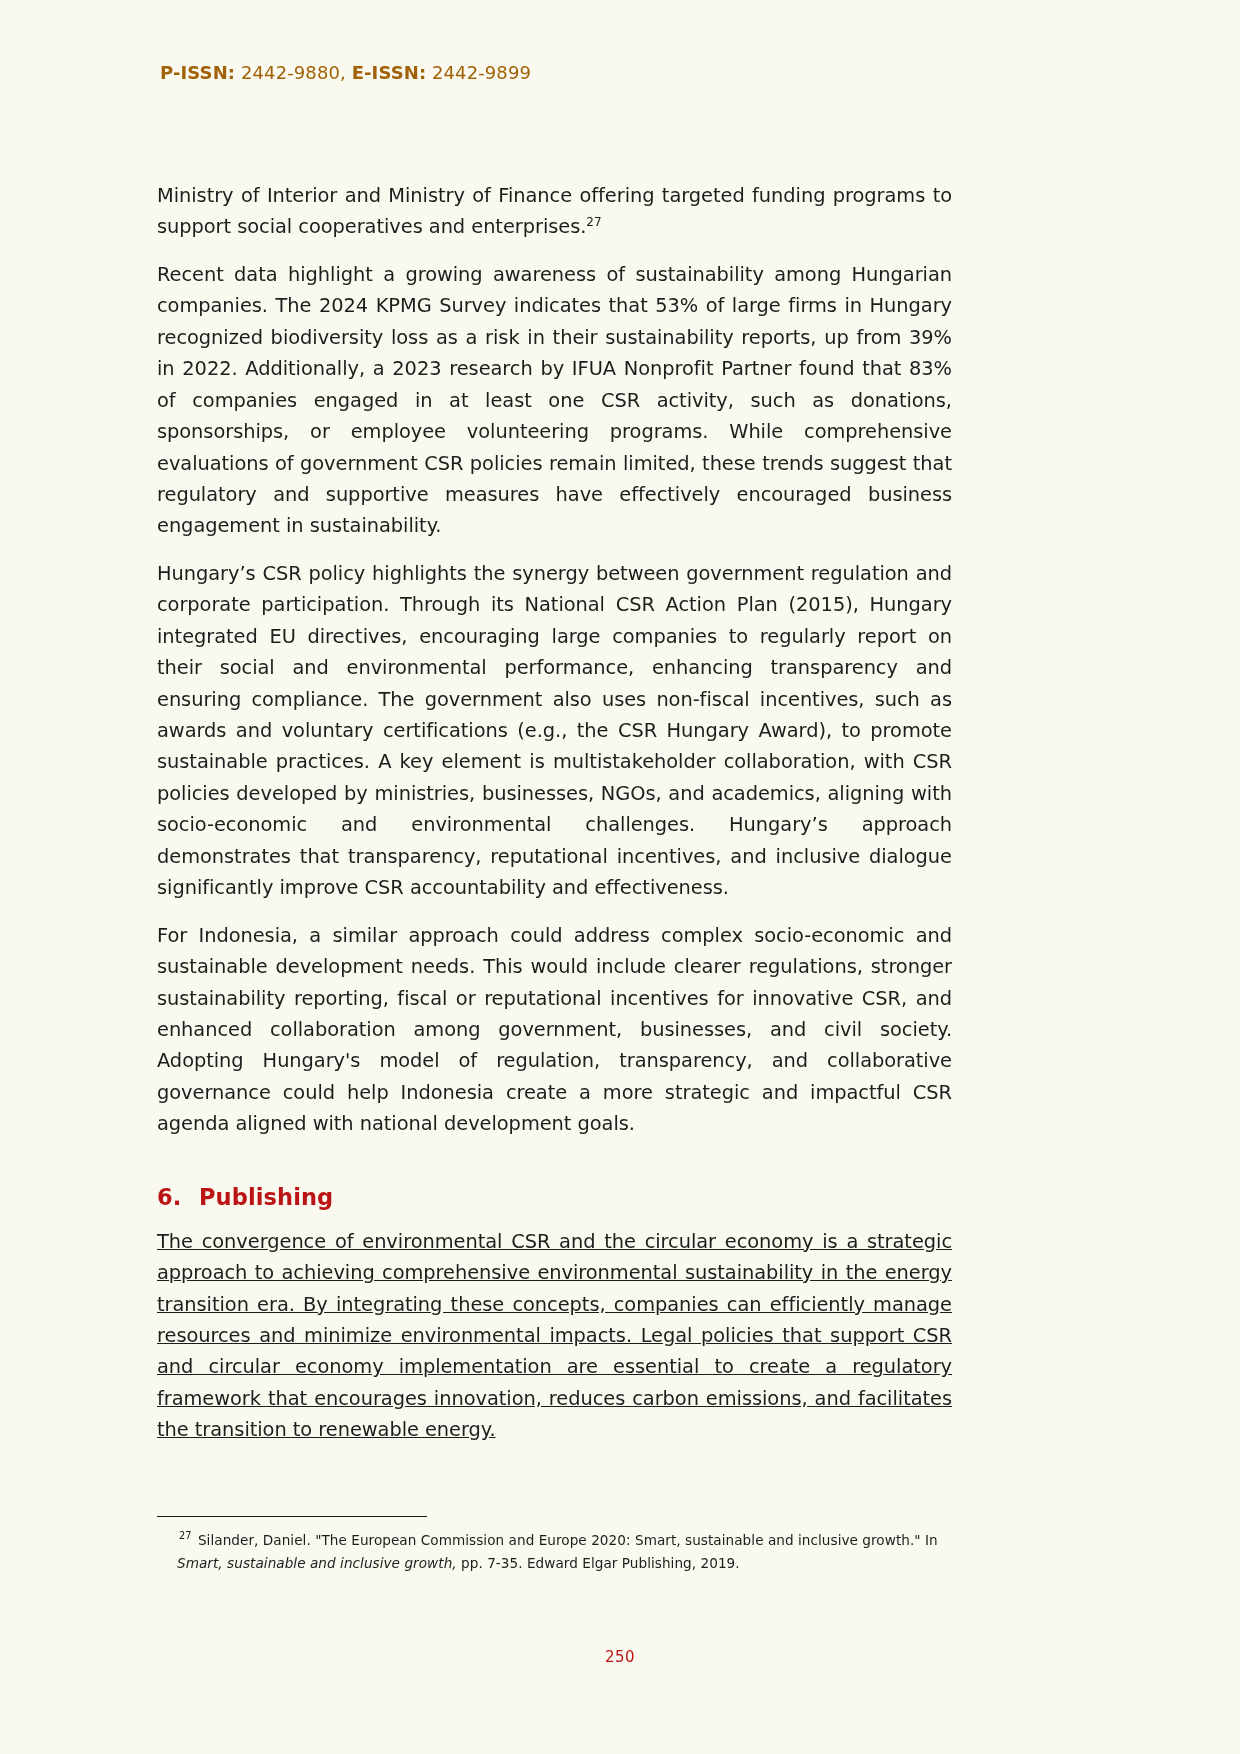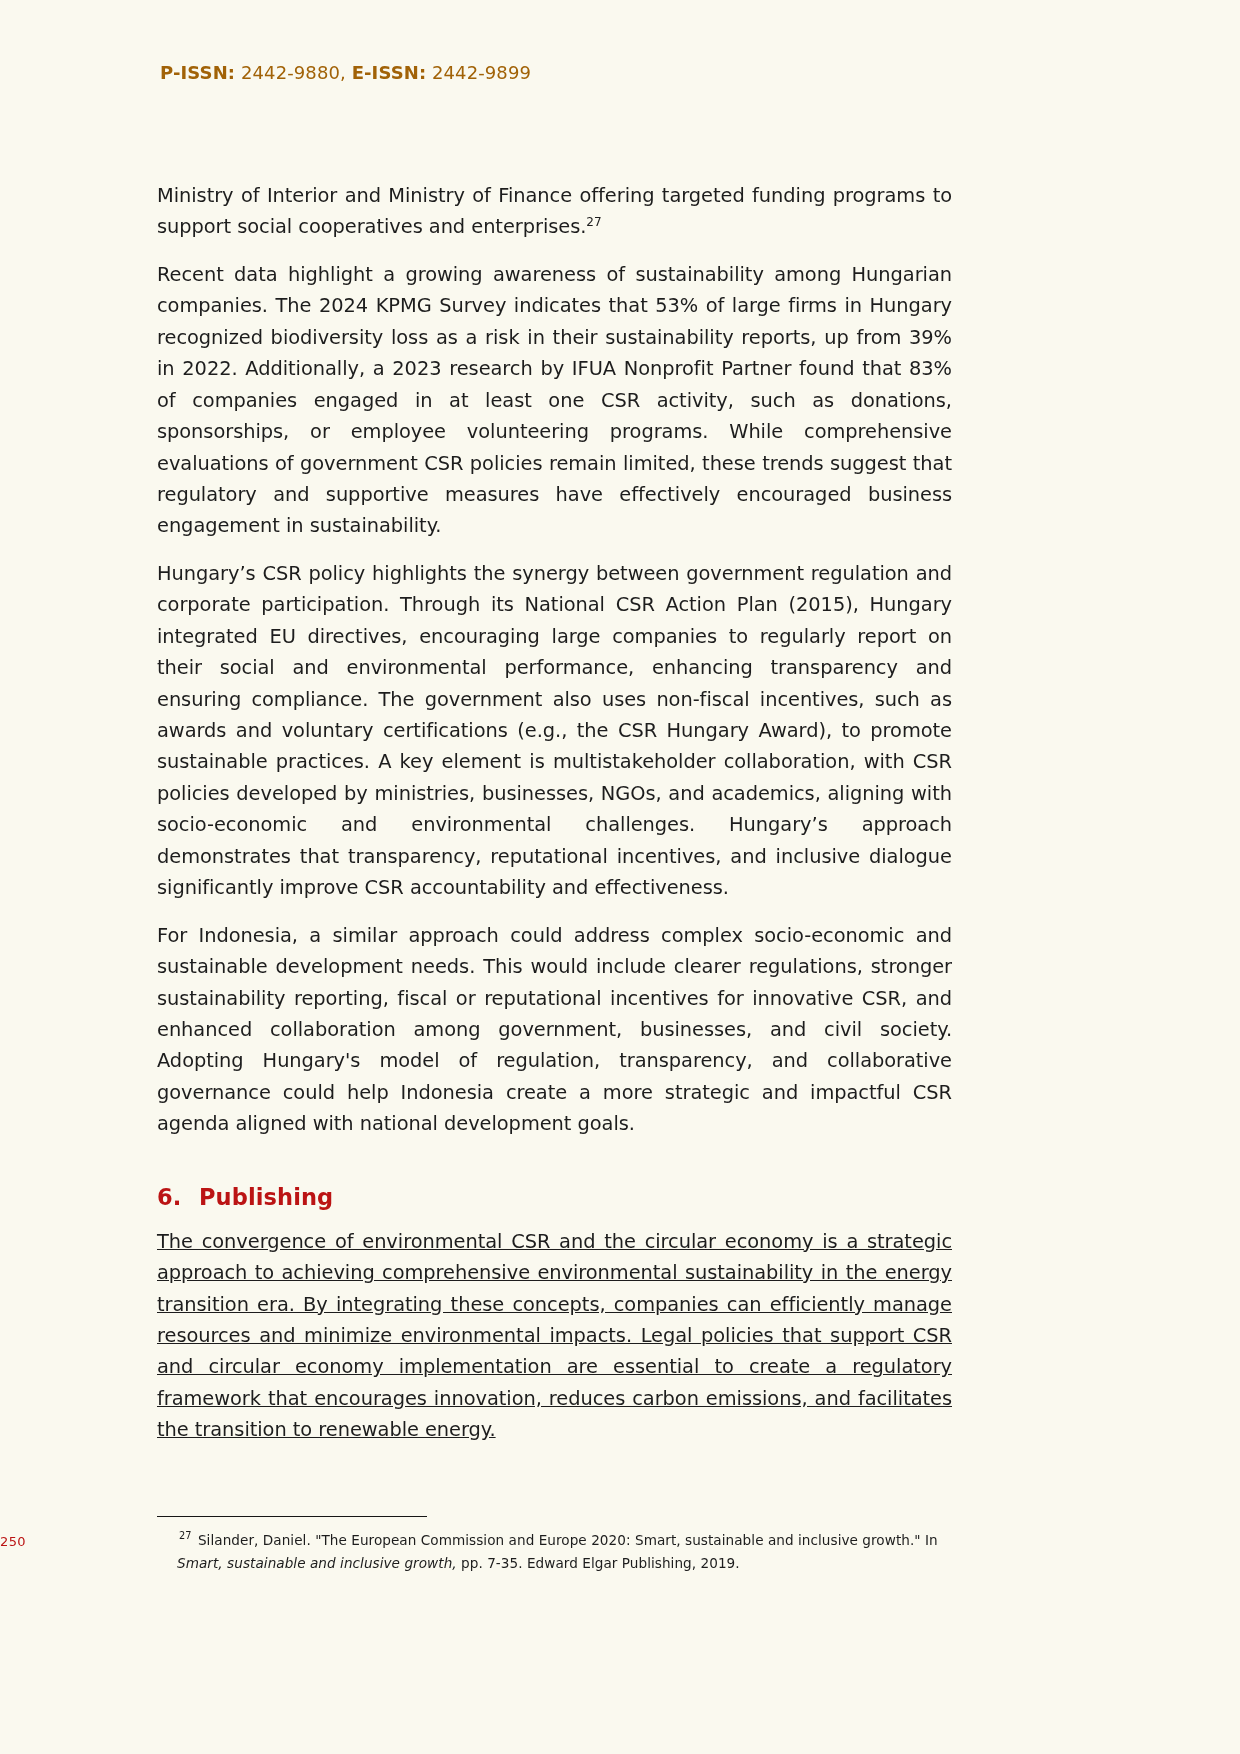--- a/index.html
+++ b/index.html
@@ -97,23 +97,23 @@
     line-height: 0;
     margin-right: 2px;
   }
   .footnote-text i { font-style: italic; margin-left: 20px; }
   .footnote-indent { display: inline-block; width: 22px; }
 
   .page-number {
     position: absolute;
     left: 0;
     right: 0;
-    top: 1534px;
-    text-align: left;
-    font-size: 13px;
+    top: 1648px;
+    text-align: center;
+    font-size: 15px;
     color: #bb1414;
     letter-spacing: 0.4px;
   }
 </style>
 </head>
 <body>
 
 <div class="page">
 
   <div class="header">

